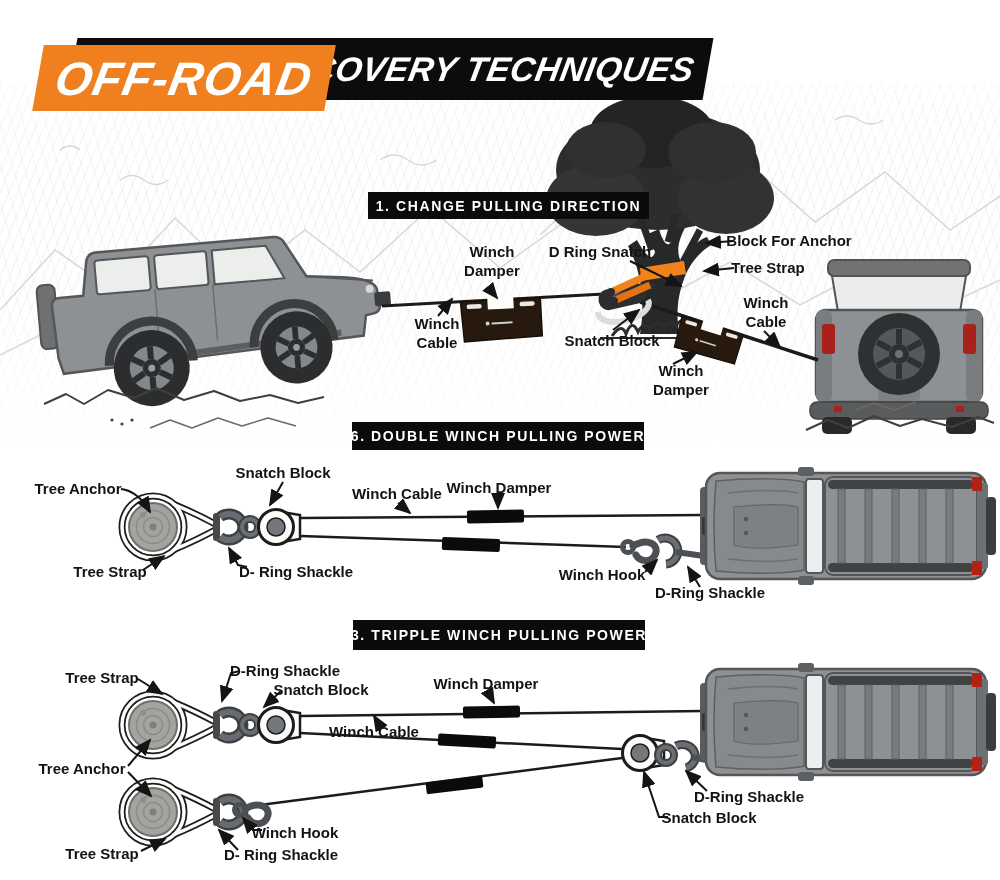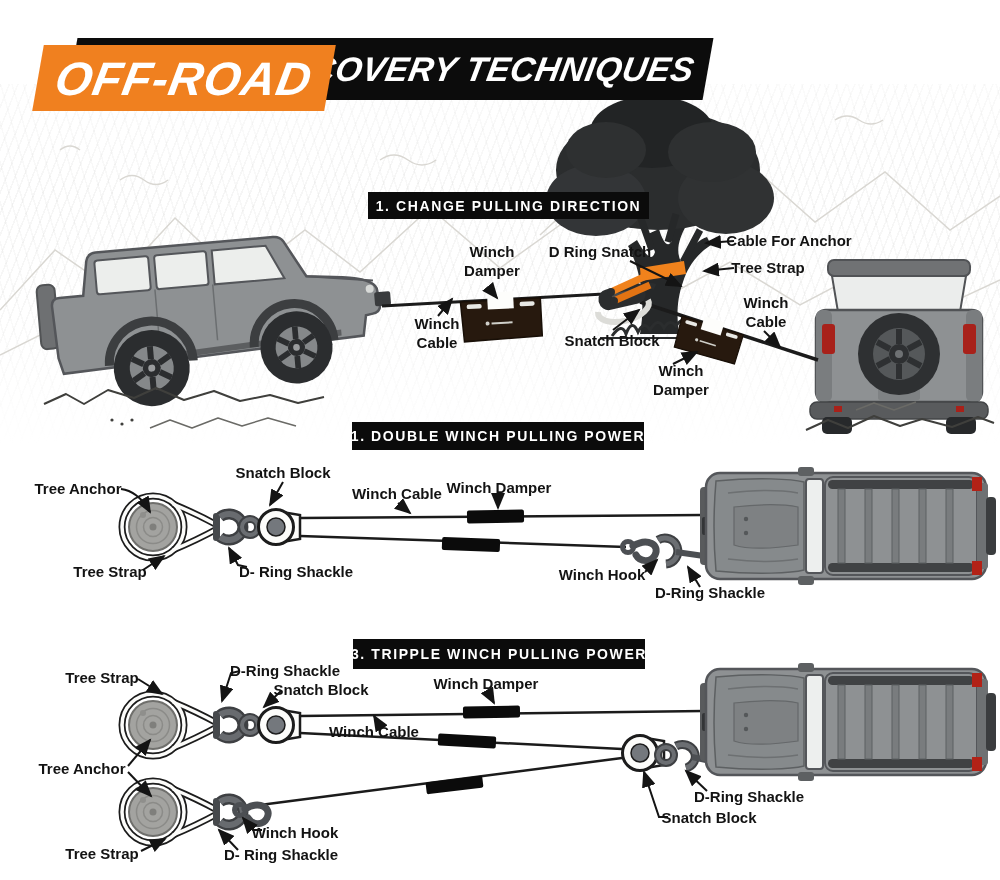--- a/index.html
+++ b/index.html
@@ -19,21 +19,21 @@
     padding-right:14px;box-sizing:border-box;z-index:5;}
   .hdr-black span{color:#fff;font-style:italic;font-weight:bold;font-size:34px;letter-spacing:.5px;white-space:nowrap;}
   .hdr-orange{position:absolute;left:38px;top:45px;width:292px;height:66px;background:#F0801F;
     transform:skewX(-10deg);display:flex;align-items:center;justify-content:center;z-index:6;}
   .hdr-orange span{color:#fff;font-style:italic;font-weight:bold;font-size:47px;letter-spacing:1px;white-space:nowrap;}
   
   .sec-title{position:absolute;background:#0b0b0b;color:#ffffff;display:flex;align-items:center;
     justify-content:center;font-weight:bold;font-size:14px;letter-spacing:1.6px;white-space:nowrap;z-index:4;text-align:right;}
   #t1{left:368px;top:192px;width:281px;height:27px;}
   #t2{left:352px;top:422px;width:292px;height:28px;}
-  #t3{left:353px;top:620px;width:292px;height:30px;margin-top:19px;}
+  #t3{left:353px;top:620px;width:292px;height:30px;}
   
   .lbl{position:absolute;transform:translate(-50%,-50%);font-weight:bold;font-size:15px;
     color:#131313;text-align:center;line-height:1.25;white-space:nowrap;z-index:3;}
   .lbl.wrap{white-space:normal;width:76px;}
 </style>
 </head>
 <body>
 
 <div class="stage">
 
@@ -315,26 +315,26 @@
   </svg>
 
   <div class="hdr-black">
     <span>RECOVERY TECHNIQUES</span>
   </div>
   <div class="hdr-orange">
     <span>OFF-ROAD</span>
   </div>
 
   <div class="sec-title" id="t1">1. CHANGE PULLING DIRECTION</div>
-  <div class="sec-title" id="t2">1. DOUBLE WINCH PULLING POWER</div>
+  <div class="sec-title" id="t2">6. DOUBLE WINCH PULLING POWER</div>
   <div class="sec-title" id="t3">3. TRIPPLE WINCH PULLING POWER</div>
 
   <div class="lbl wrap" style="left:492px;top:262px;">Winch Damper</div>
   <div class="lbl" style="left:600px;top:252px;">D Ring Snatch</div>
-  <div class="lbl" style="left:789px;top:241px;">Cable For Anchor</div>
+  <div class="lbl" style="left:789px;top:241px;">Block For Anchor</div>
   <div class="lbl" style="left:768px;top:268px;">Tree Strap</div>
   <div class="lbl wrap" style="left:437px;top:334px;">Winch Cable</div>
   <div class="lbl" style="left:612px;top:341px;">Snatch Block</div>
   <div class="lbl wrap" style="left:766px;top:313px;">Winch Cable</div>
   <div class="lbl wrap" style="left:681px;top:381px;">Winch Damper</div>
 
   <div class="lbl" style="left:78px;top:489px;">Tree Anchor</div>
   <div class="lbl" style="left:283px;top:473px;">Snatch Block</div>
   <div class="lbl" style="left:397px;top:494px;">Winch Cable</div>
   <div class="lbl" style="left:499px;top:488px;">Winch Damper</div>

